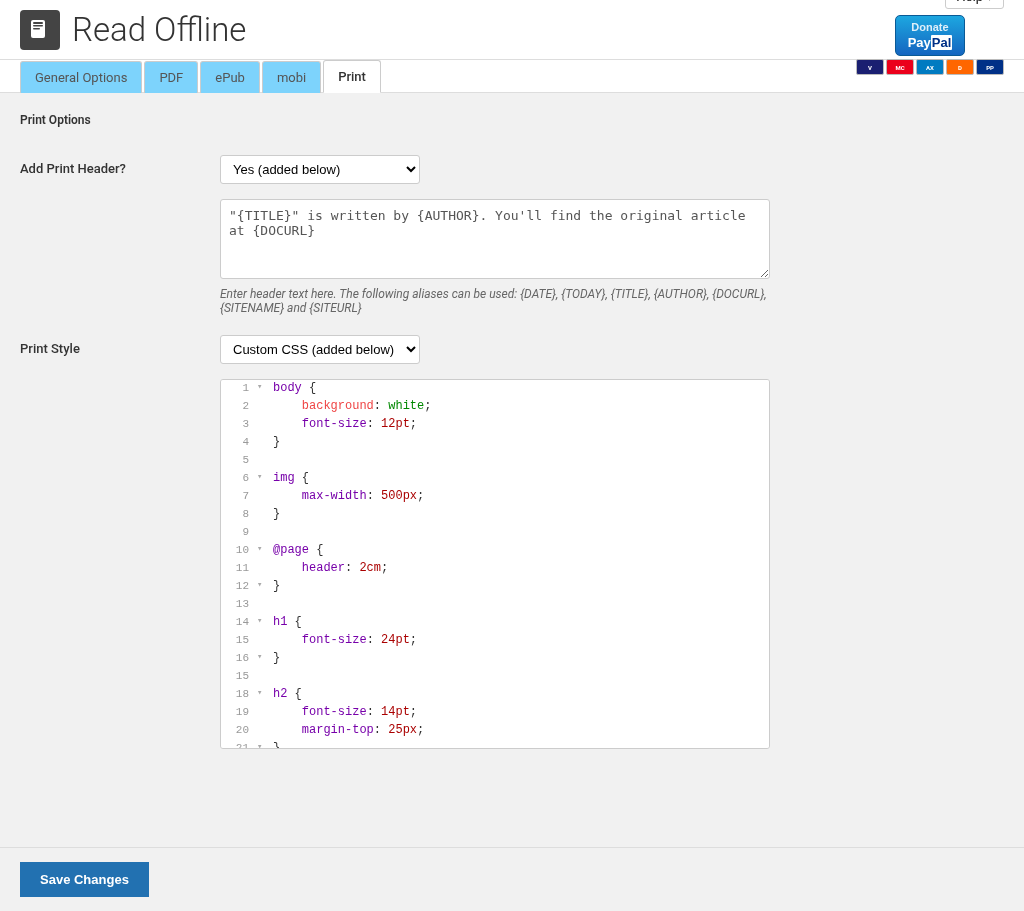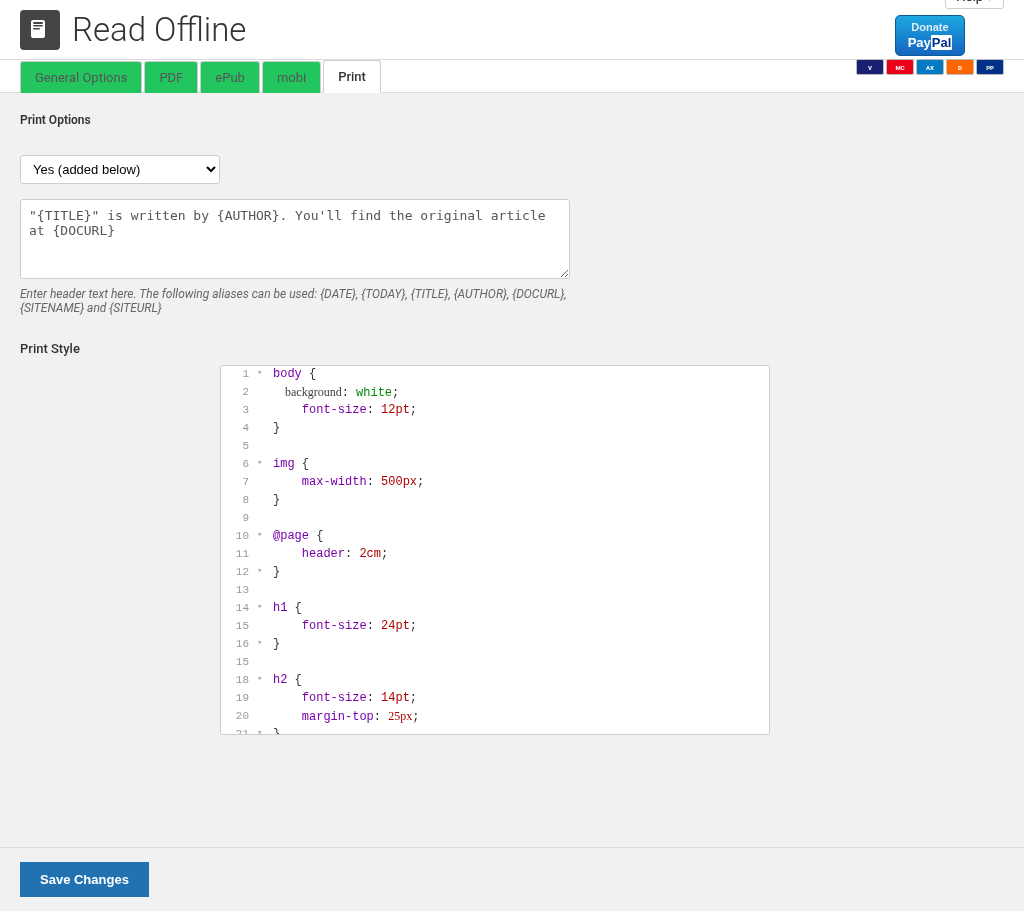--- a/index.html
+++ b/index.html
@@ -59,21 +59,21 @@
       border-bottom: 1px solid #ddd;
       padding: 0 20px;
       display: flex;
       align-items: flex-end;
       gap: 2px;
     }
     .tab {
       padding: 8px 14px;
       border: 1px solid #ccc;
       border-bottom: none;
-      background: #22c55e;
+      background: #7dd3fc;
       cursor: pointer;
       font-size: 13px;
       color: #555;
       border-radius: 3px 3px 0 0;
       margin-bottom: -1px;
     }
     .tab.active {
       background: #fff;
       border-bottom: 1px solid #fff;
       color: #333;
@@ -287,46 +287,52 @@
   <div class="tab">PDF</div>
   <div class="tab">ePub</div>
   <div class="tab">mobi</div>
   <div class="tab active">Print</div>
 </div>
 
 <div class="main-content">
   <h2 class="section-title">Print Options</h2>
 
   <div class="form-row">
+    <div class="form-label">Add Print Header?</div>
     <div class="form-control">
       <select>
         <option>Yes (added below)</option>
         <option>No</option>
       </select>
       <br><br>
       <textarea class="header-text" style="">"{TITLE}" is written by {AUTHOR}. You'll find the original article at {DOCURL}</textarea>
       <div class="hint-text">Enter header text here. The following aliases can be used: {DATE}, {TODAY}, {TITLE}, {AUTHOR}, {DOCURL}, {SITENAME} and {SITEURL}</div>
     </div>
   </div>
 
   <div class="form-row">
     <div class="form-label">Print Style</div>
     <div class="form-control">
+      <select>
+        <option>Custom CSS (added below)</option>
+        <option>Default</option>
+        <option>None</option>
+      </select>
       <br><br>
       
       <div class="code-editor" id="code-editor">
           <div class="code-line">
             <span class="line-num">1</span>
             <span class="line-fold" style="color: rgb(170, 170, 170); font-size: 9px;">▾</span>
             <span class="line-content"><span style="color: rgb(119, 0, 170);">body </span><span style="color: rgb(51, 51, 51);">{</span></span>
           </div>
           <div class="code-line">
             <span class="line-num">2</span>
             <span class="line-fold" style="color: rgb(170, 170, 170); font-size: 9px;"> </span>
-            <span class="line-content"><span style="color: #404040; font-family: Liberation Serif, serif;">    background</span><span style="color: rgb(51, 51, 51);">: </span><span style="color: rgb(0, 136, 0);">white</span><span style="color: rgb(51, 51, 51);">;</span></span>
+            <span class="line-content"><span style="color: #ef4444;">    background</span><span style="color: rgb(51, 51, 51);">: </span><span style="color: rgb(0, 136, 0);">white</span><span style="color: rgb(51, 51, 51);">;</span></span>
           </div>
           <div class="code-line">
             <span class="line-num">3</span>
             <span class="line-fold" style="color: rgb(170, 170, 170); font-size: 9px;"> </span>
             <span class="line-content"><span style="color: rgb(119, 0, 170);">    font-size</span><span style="color: rgb(51, 51, 51);">: </span><span style="color: rgb(170, 0, 0);">12pt</span><span style="color: rgb(51, 51, 51);">;</span></span>
           </div>
           <div class="code-line">
             <span class="line-num">4</span>
             <span class="line-fold" style="color: rgb(170, 170, 170); font-size: 9px;"> </span>
             <span class="line-content"><span style="color: rgb(51, 51, 51);">}</span></span>
@@ -402,21 +408,21 @@
             <span class="line-content"><span style="color: rgb(119, 0, 170);">h2 </span><span style="color: rgb(51, 51, 51);">{</span></span>
           </div>
           <div class="code-line">
             <span class="line-num">19</span>
             <span class="line-fold" style="color: rgb(170, 170, 170); font-size: 9px;"> </span>
             <span class="line-content"><span style="color: rgb(119, 0, 170);">    font-size</span><span style="color: rgb(51, 51, 51);">: </span><span style="color: rgb(170, 0, 0);">14pt</span><span style="color: rgb(51, 51, 51);">;</span></span>
           </div>
           <div class="code-line">
             <span class="line-num">20</span>
             <span class="line-fold" style="color: rgb(170, 170, 170); font-size: 9px;"> </span>
-            <span class="line-content"><span style="color: rgb(119, 0, 170);">    margin-top</span><span style="color: rgb(51, 51, 51);">: </span><span style="color: rgb(170, 0, 0); font-family: Liberation Serif, serif;">25px</span><span style="color: rgb(51, 51, 51);">;</span></span>
+            <span class="line-content"><span style="color: rgb(119, 0, 170);">    margin-top</span><span style="color: rgb(51, 51, 51);">: </span><span style="color: rgb(170, 0, 0);">25px</span><span style="color: rgb(51, 51, 51);">;</span></span>
           </div>
           <div class="code-line">
             <span class="line-num">21</span>
             <span class="line-fold" style="color: rgb(170, 170, 170); font-size: 9px;">▾</span>
             <span class="line-content"><span style="color: rgb(51, 51, 51);">}</span></span>
           </div>
         </div>
     </div>
   </div>
 </div>

